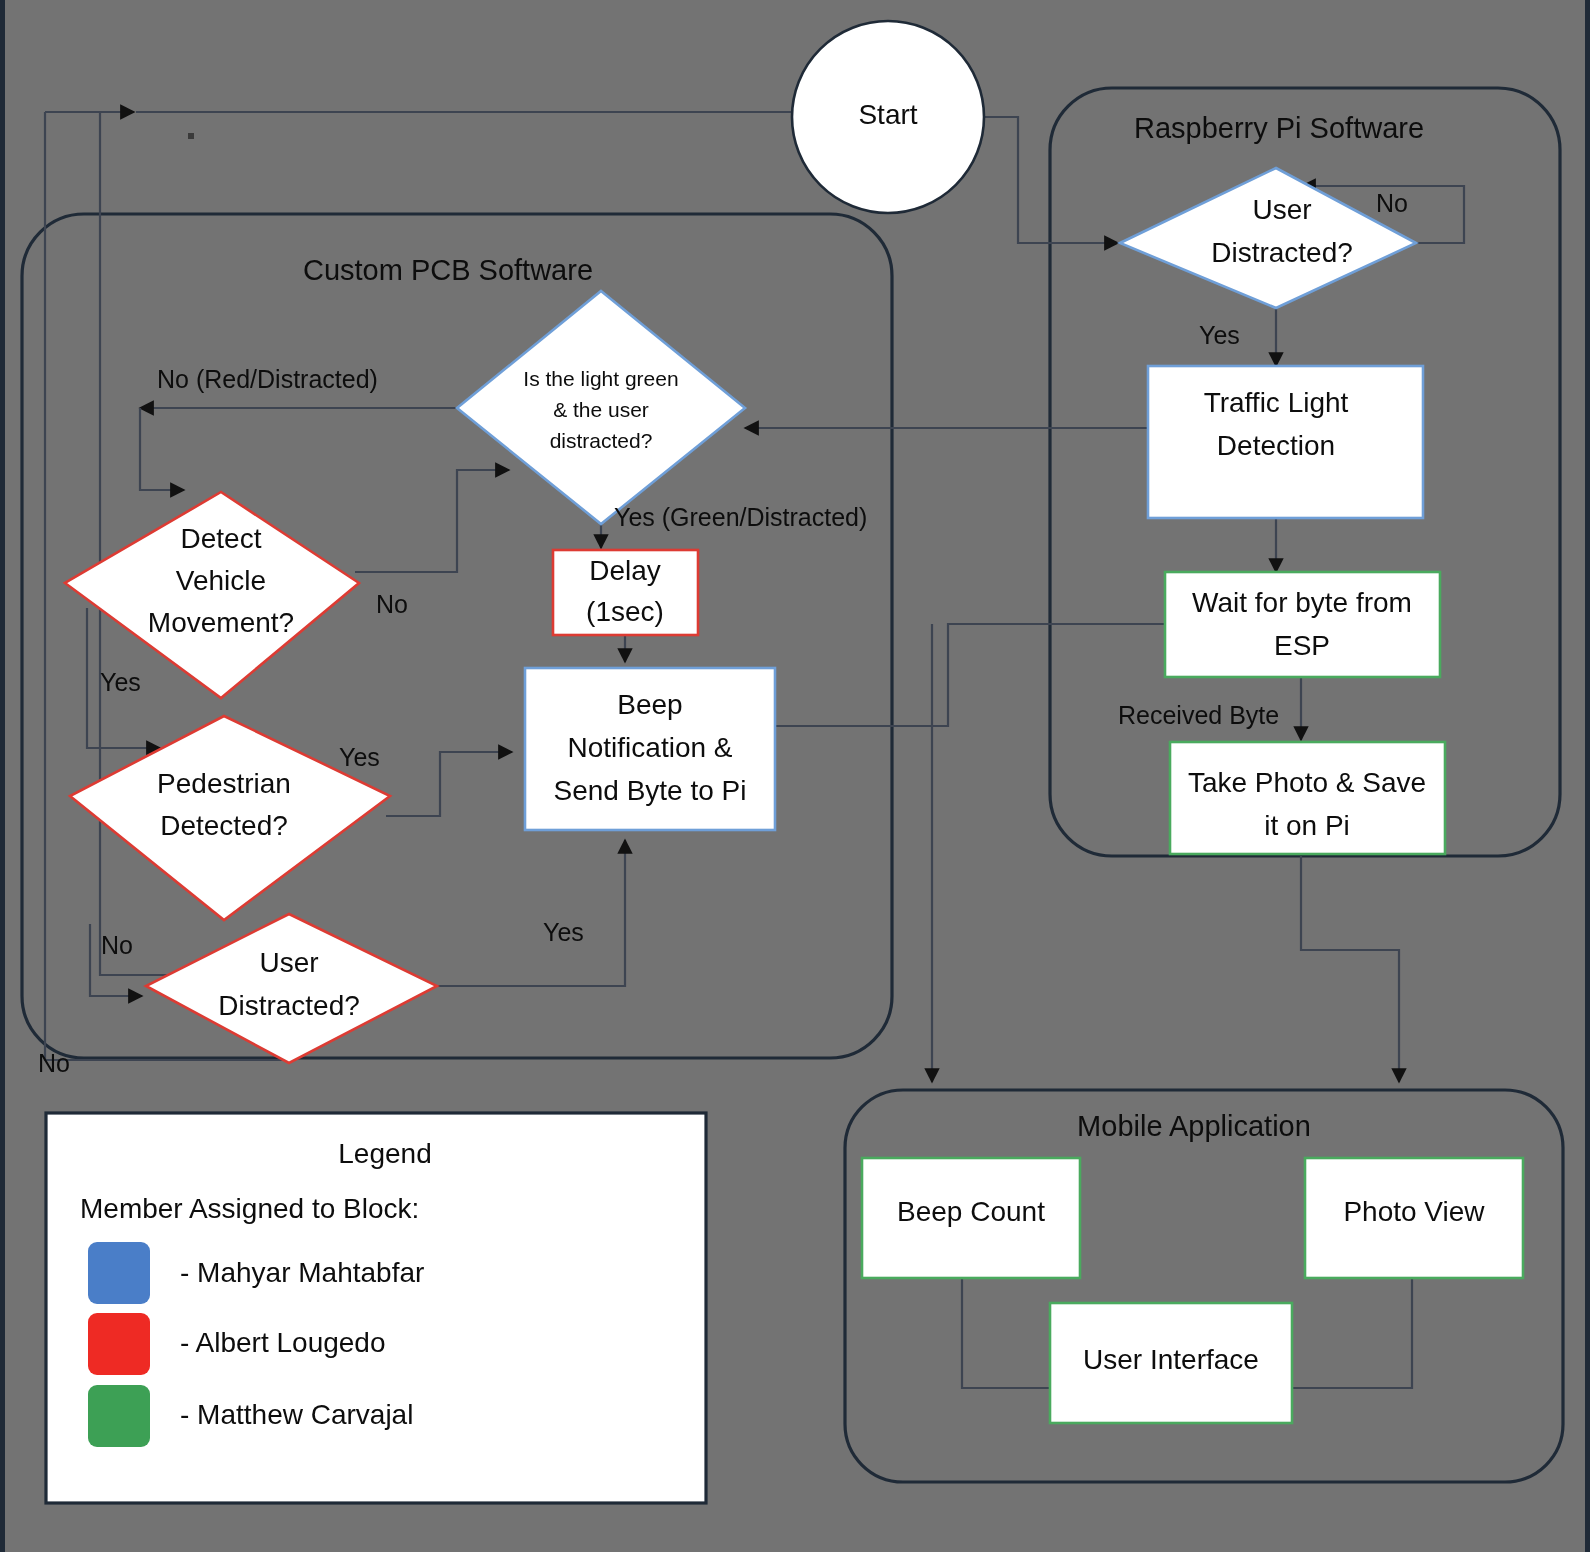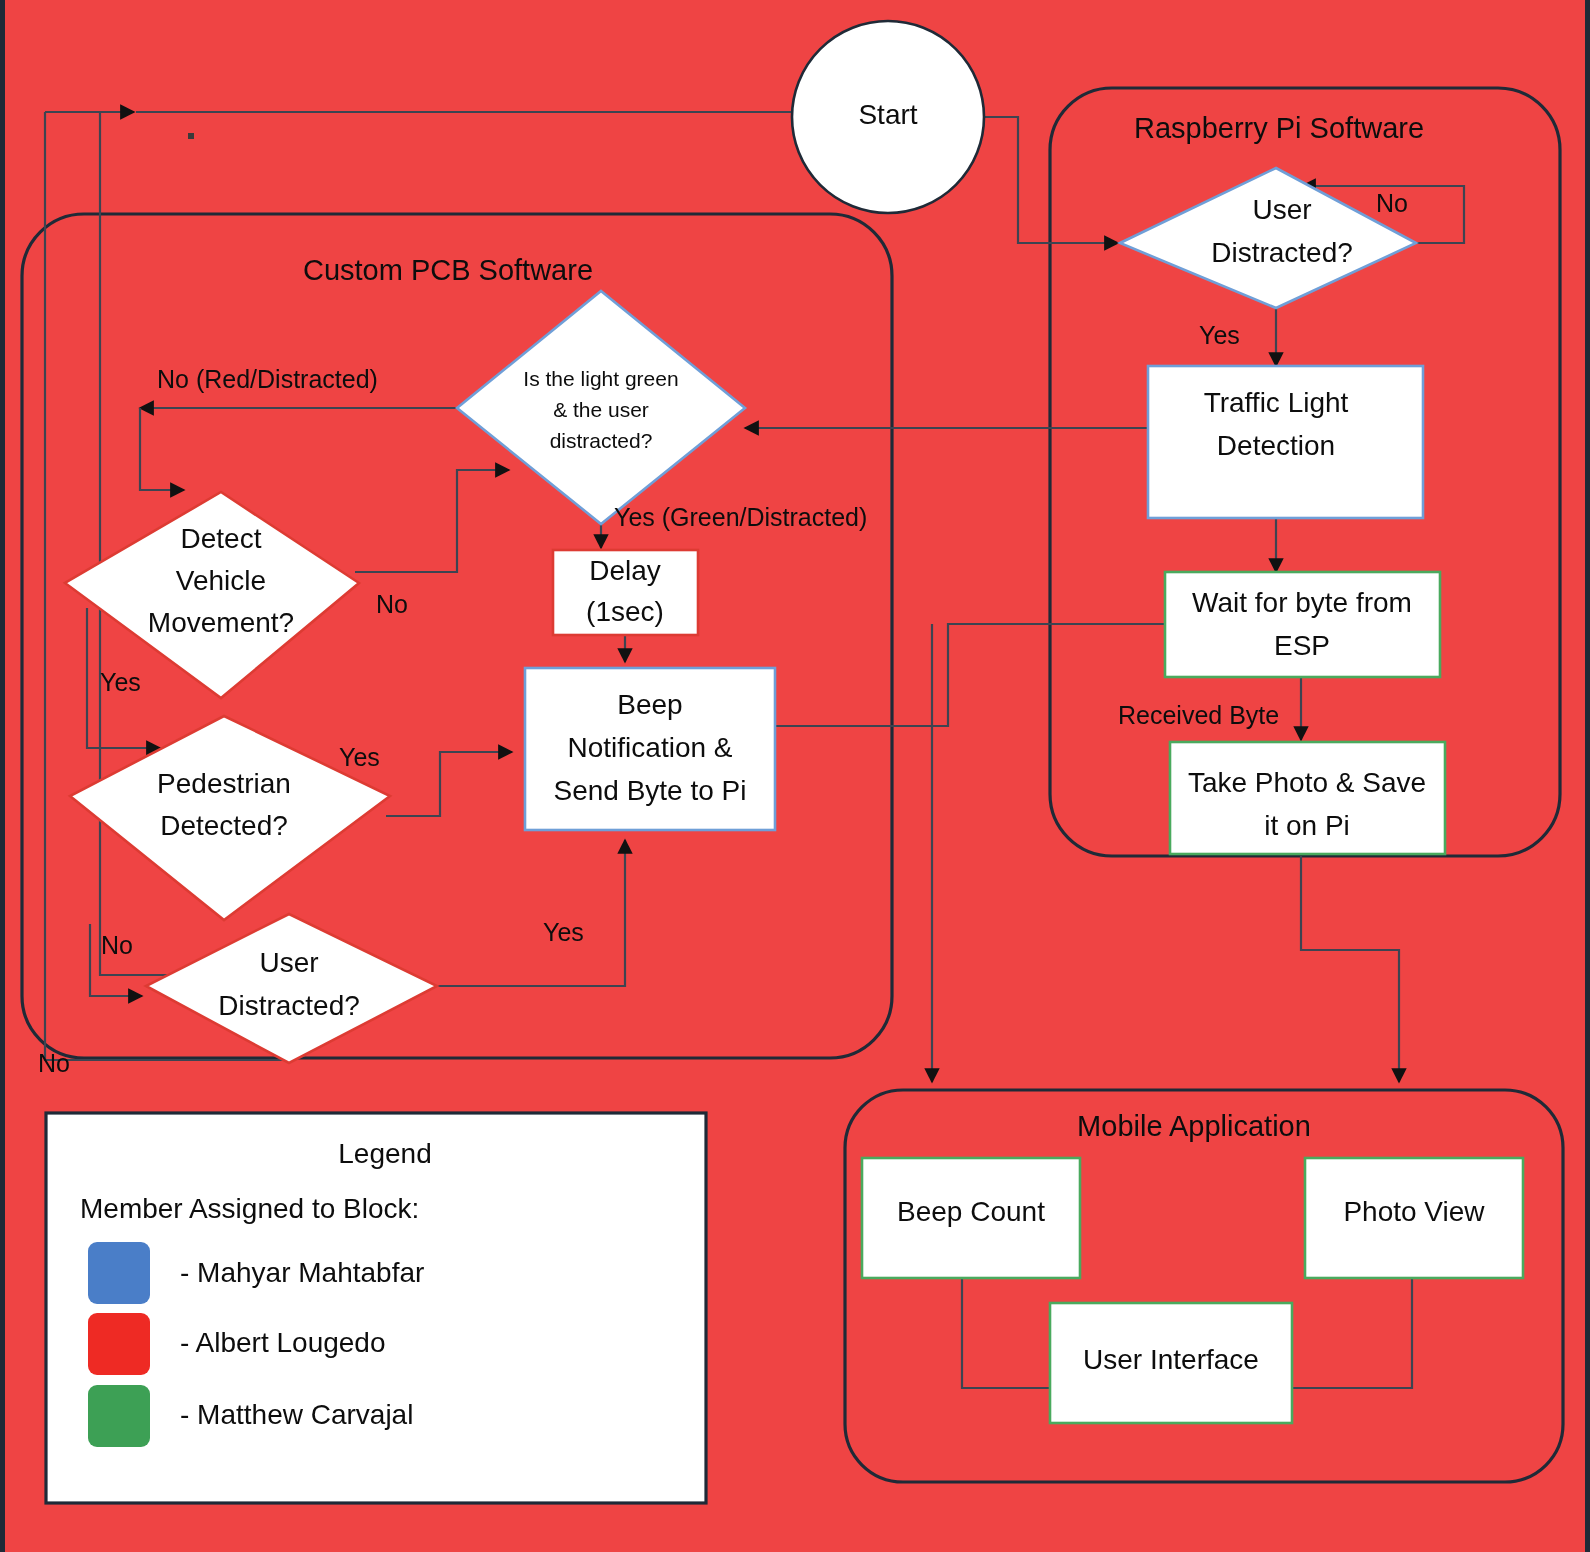--- a/index.html
+++ b/index.html
@@ -8,21 +8,21 @@
     padding: 0;
     background: #ffffff;
   }
   body {
     font-family: "Liberation Sans", sans-serif;
   }
   #page {
     position: relative;
     width: 1590px;
     height: 1552px;
-    background: #ef4444;
+    background: #737373;
     overflow: hidden;
   }
   #page-frame {
     position: absolute;
     left: 0; top: 0;
     width: 1590px; height: 1552px;
     box-sizing: border-box;
     border-left: 5px solid #1f2a37;
     border-right: 5px solid #1f2a37;
     pointer-events: none;

